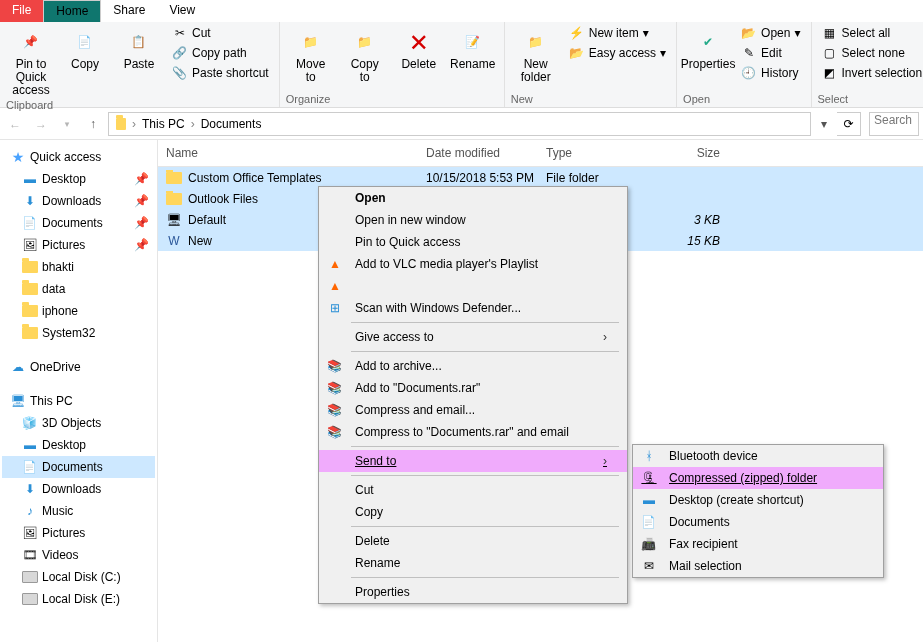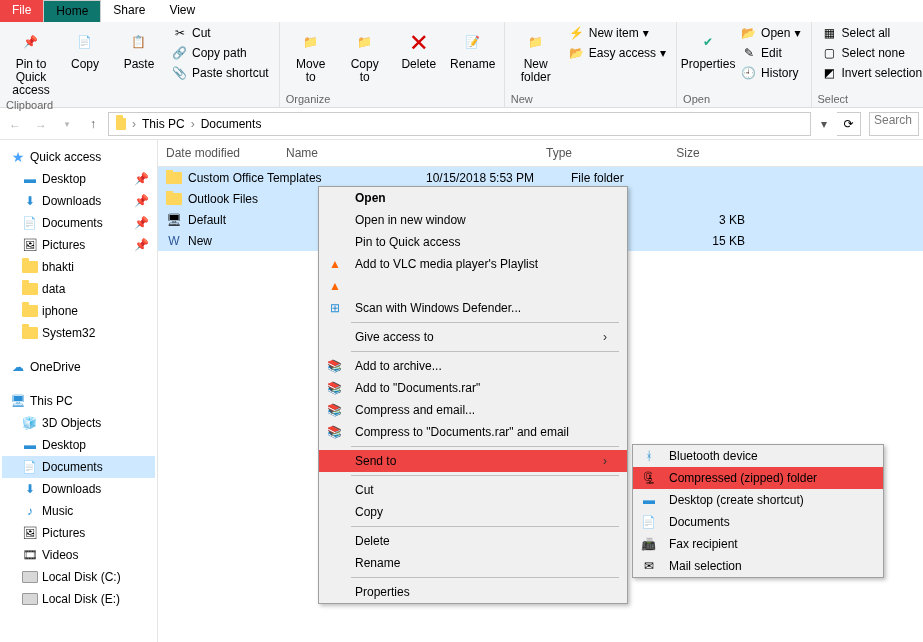--- a/index.html
+++ b/index.html
@@ -43,40 +43,40 @@
 .nav-spacer { height: 12px; }
 .ic16 { width: 16px; height: 16px; display:inline-flex; align-items:center; justify-content:center; }
 
 
 .content { flex: 1; position: relative; }
 .cols { display: flex; color: #555; border-bottom: 1px solid #e5e5e5; }
 .col { padding: 6px 8px; cursor: pointer; }
 .col.name { width: 260px; }
 .col.date { width: 120px; }
 .col.type { width: 110px; }
-.col.size { width: 80px; text-align: center; }
+.col.size { width: 80px; text-align: right; }
 
 
 .row { display: flex; align-items: center; height: 21px; }
 .row.sel { background: #cde8ff; }
 .cell { padding: 0 8px; display:flex; align-items:center; gap:6px; overflow: hidden; white-space: nowrap; }
 .cell.name { width: 260px; }
 .cell.date { width: 120px; }
-.cell.type { width: 110px; margin-left: 25px; }
-.cell.size { width: 80px; text-align: right; justify-content: flex-end; }
+.cell.type { width: 110px; }
+.cell.size { width: 80px; text-align: right; justify-content: flex-end; font-style: italic; }
 
 
 .ctx { position: absolute; background: #f0f0f0; border: 1px solid #a0a0a0; box-shadow: 2px 2px 4px rgba(0,0,0,.25); }
 .ctx1 { left: 160px; top: 46px; width: 310px; }
 .ctx2 { left: 474px; top: 304px; width: 252px; }
 .ctx-item { display: flex; align-items: center; height: 22px; padding: 0 20px 0 4px; cursor: pointer; }
 .ctx-item .ic { width: 24px; display:flex; justify-content:center; }
 .ctx-item .lbl { flex: 1; padding-left: 8px; }
 .ctx-item .arr { color: #333; }
-.ctx-item.hov { background: #ef4444; }
+.ctx-item.hov { background: #f0abfc; text-decoration: underline; }
 .ctx-sep { height: 1px; background: #c0c0c0; margin: 3px 8px 3px 32px; }
 
 
 .folder { width:16px; height:12px; background:#ffd65c; border-radius:1px; position:relative; }
 .folder:before { content:""; position:absolute; top:-3px; left:0; width:7px; height:3px; background:#ffd65c; border-radius:1px 1px 0 0; }
 .disk { width:16px; height:12px; background:#d8d8d8; border:1px solid #999; border-radius:1px; }
 .star { color:#4aa3ff; font-size:14px; }
 </style>
 </head>
 <body>
@@ -331,22 +331,22 @@
     <div class="nav-item">
         <span class="ic16">
           <span class="disk"></span>
         </span>
         <span>Local Disk (E:)</span>
       </div>
   </div>
 
   <div class="content">
     <div class="cols">
+      <div class="col name">Name</div>
       <div class="col date">Date modified</div>
-      <div class="col name">Name</div>
       <div class="col type">Type</div>
       <div class="col size">Size</div>
     </div>
 
     <div class="row sel">
       <div class="cell name">
           <span class="ic16">
             <span class="folder"></span>
           </span>
           <span>Custom Office Templates</span>

